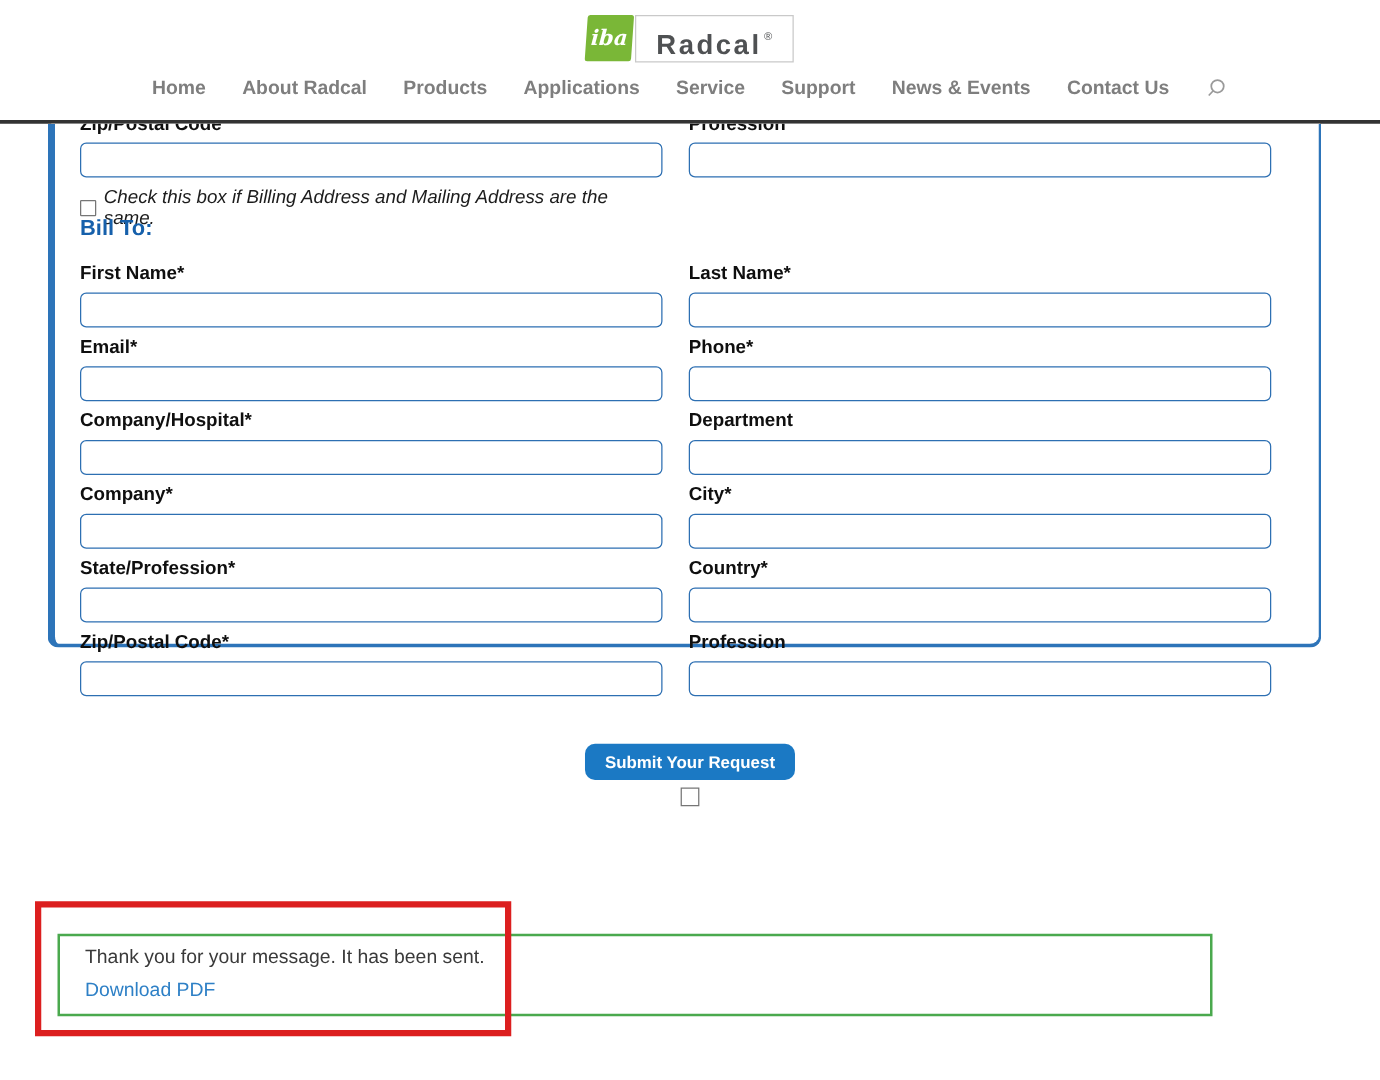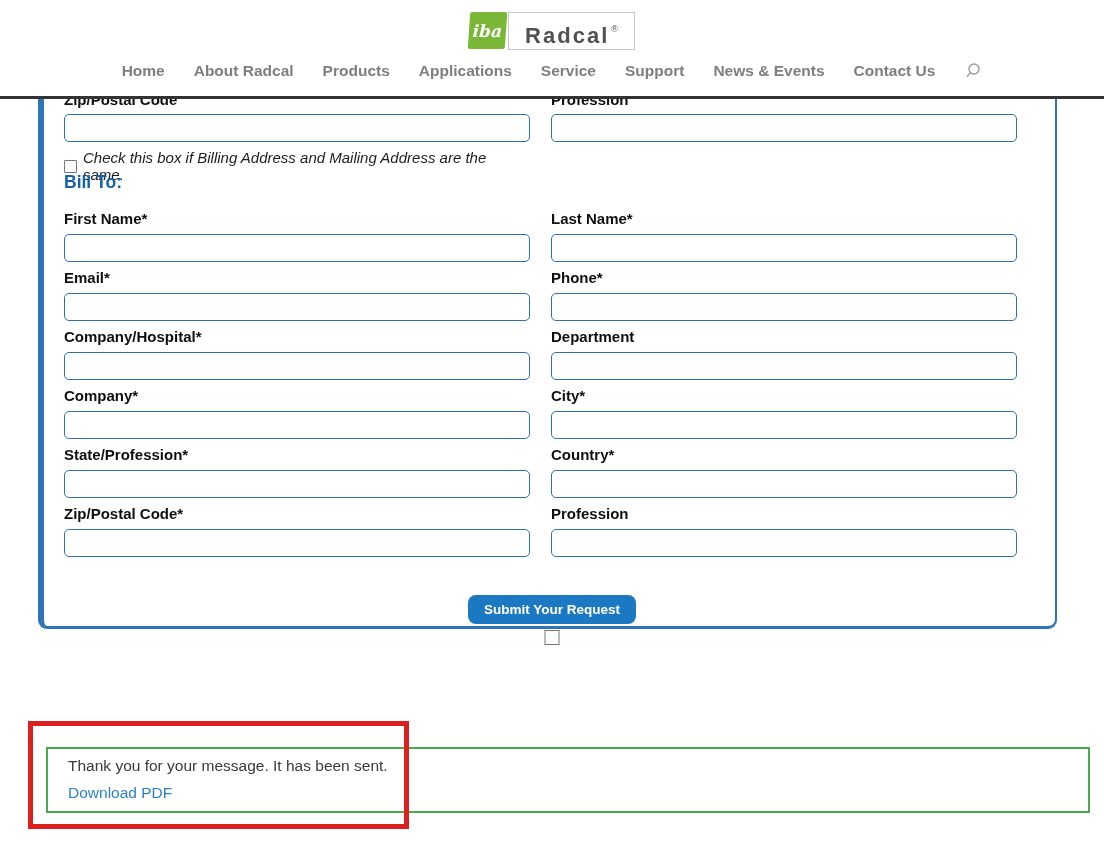--- a/index.html
+++ b/index.html
@@ -15,21 +15,21 @@
   .logo-name { font-size:22px; font-weight:800; color:#4f5153; letter-spacing:2px; }
   .logo-reg { font-size:9px; color:#4f5153; position:relative; top:-7px; left:2px; }
 
   .nav { position:absolute; top:62px; left:0; width:100%; display:flex; justify-content:center; align-items:center; gap:29px; }
   .nav-item { color:#7e7e7e; font-size:15.5px; font-weight:700; white-space:nowrap; cursor:pointer; }
   .nav-search { display:flex; align-items:center; cursor:pointer; }
 
   .divider { position:absolute; top:96px; left:0; width:1104px; height:3px; background:#333; }
 
   
-  .form-box { position:absolute; top:99px; left:38px; width:1019px; height:530px;
+  .form-box { position:absolute; top:99px; left:38px; width:1019px; height:419px;
               border-left:6px solid #2d74b9; border-right:2px solid #2d74b9; border-bottom:3px solid #2d74b9;
               border-radius:0 0 9px 9px; background:#fff; }
   .col { position:absolute; width:466px; }
   .col-left  { left:20px; }
   .col-right { left:507px; }
   .abs { position:absolute; left:0; width:100%; }
 
   .clip-label { height:10px; overflow:hidden; }
   .clip-label span { display:block; margin-top:-8px; font-size:15px; font-weight:700; color:#0f0f0f; }
 
@@ -46,21 +46,21 @@
   
   .submit-btn { position:absolute; top:595px; left:50%; transform:translateX(-50%); height:29px; padding:0 16px;
                 background:#1b79c4; color:#fff; border:none; border-radius:8px; font-size:13.5px; font-weight:600;
                 font-family:"Liberation Sans", sans-serif; cursor:pointer; white-space:nowrap; }
   .consent-chk { position:absolute; top:630px; left:50%; transform:translateX(-50%); width:15px; height:15px;
                  border:1px solid #767676; background:#fff; }
   .consent-text { position:absolute; top:659px; left:0; width:100%; text-align:center; font-size:15.5px; font-weight:700; color:#0f0f0f; }
   .privacy-link { position:absolute; top:688px; left:0; width:100%; text-align:center; font-size:15.5px; font-weight:700; color:#2e80c6; }
   .privacy-link span { cursor:pointer; }
 
-  .message-box { position:absolute; top:747px; left:46px; width:1044px; height:66px; border:2px solid #4aa94e; background:#fff;
+  .message-box { position:absolute; top:747px; left:46px; width:924px; height:66px; border:2px solid #4aa94e; background:#fff;
                  padding:8px 0 0 20px; }
   .message-text { font-size:15.5px; color:#3a3a3a; }
   .download-link { font-size:15.5px; color:#2e80c6; margin-top:9px; cursor:pointer; display:inline-block; }
 
   .red-annotation { position:absolute; top:721px; left:28px; width:381px; height:108px; border:5px solid #dc1f1f;
                     background:transparent; pointer-events:none; }
 </style>
 </head>
 <body>
 

